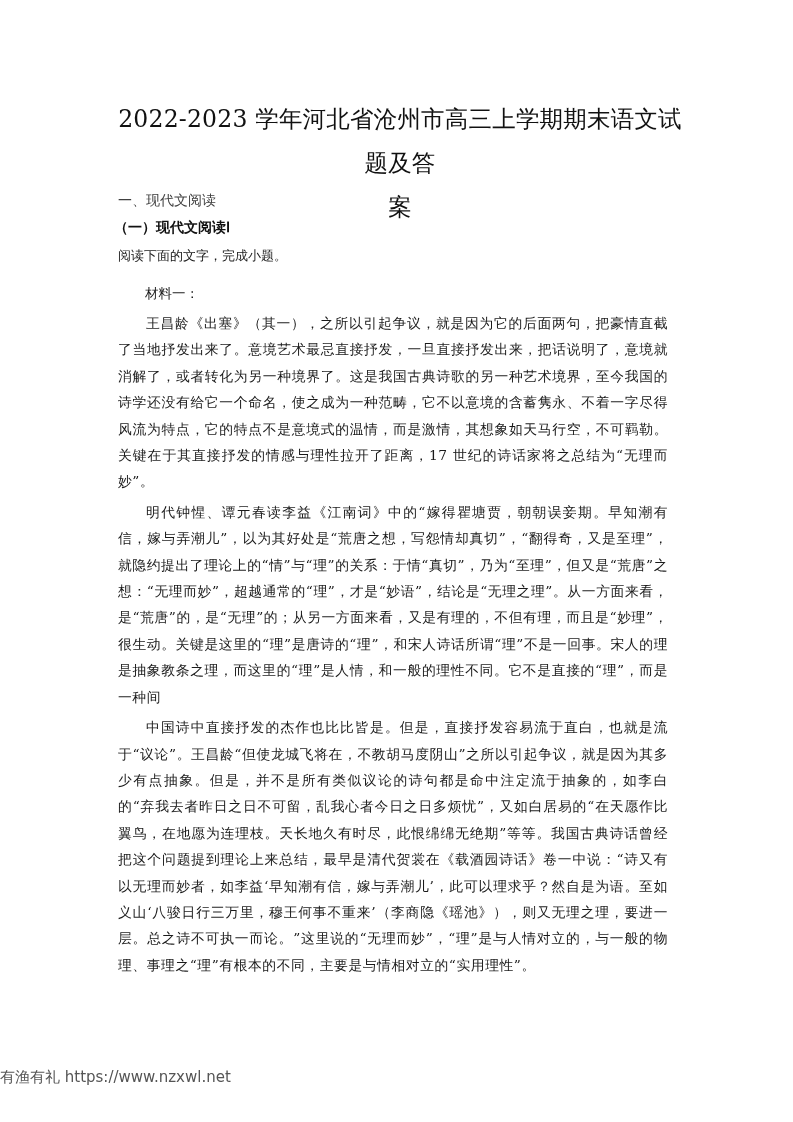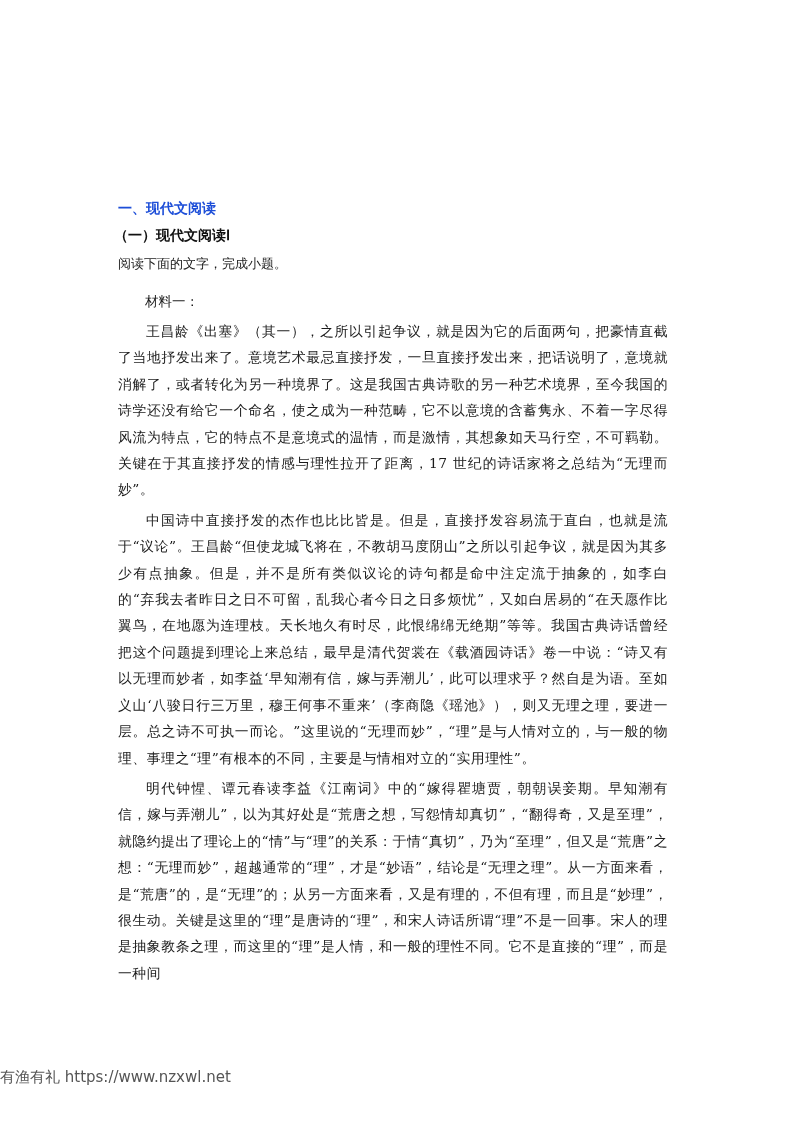--- a/index.html
+++ b/index.html
@@ -34,25 +34,25 @@
     font-family: "DejaVu Serif", "Liberation Serif", serif;
   }
   .content {
     position: absolute;
     left: 118px;
     top: 180px;
     width: 566px;
   }
   .h1 {
     font-size: 14px;
-    font-weight: bold;
+    font-weight: normal;
     line-height: 24px;
-    margin: 16px 0 3px 0;
+    margin: 8px 0 3px 0;
     font-family: "DejaVu Sans", "Liberation Sans", sans-serif;
-    color: #1d4ed8;
+    color: #404040;
   }
   .h2 {
     font-size: 14px;
     font-weight: bold;
     line-height: 24px;
     margin: 0 0 5px -4px;
     font-family: Liberation Sans, sans-serif;
     color: #111;
   }
   .instr {
@@ -83,26 +83,30 @@
     font-size: 15px;
     color: #555;
     font-family: "DejaVu Sans", "Liberation Sans", sans-serif;
   }
 </style>
 </head>
 <body>
 
 <div class="page">
 
+  <div class="title">
+    <div>2022-2023 学年河北省沧州市高三上学期期末语文试题及答</div>
+    <div>案</div>
+  </div>
 
   <div class="content">
     <div class="h1">一、现代文阅读</div>
     <div class="h2">（一）现代文阅读Ⅰ</div>
     <div class="instr">阅读下面的文字，完成小题。</div>
     <div class="label">材料一：</div>
     <p class="para">王昌龄《出塞》（其一），之所以引起争议，就是因为它的后面两句，把豪情直截了当地抒发出来了。意境艺术最忌直接抒发，一旦直接抒发出来，把话说明了，意境就消解了，或者转化为另一种境界了。这是我国古典诗歌的另一种艺术境界，至今我国的诗学还没有给它一个命名，使之成为一种范畴，它不以意境的含蓄隽永、不着一字尽得风流为特点，它的特点不是意境式的温情，而是激情，其想象如天马行空，不可羁勒。关键在于其直接抒发的情感与理性拉开了距离，17 世纪的诗话家将之总结为“无理而妙”。</p>
+    <p class="para">明代钟惺、谭元春读李益《江南词》中的“嫁得瞿塘贾，朝朝误妾期。早知潮有信，嫁与弄潮儿”，以为其好处是“荒唐之想，写怨情却真切”，“翻得奇，又是至理”，就隐约提出了理论上的“情”与“理”的关系：于情“真切”，乃为“至理”，但又是“荒唐”之想：“无理而妙”，超越通常的“理”，才是“妙语”，结论是“无理之理”。从一方面来看，是“荒唐”的，是“无理”的；从另一方面来看，又是有理的，不但有理，而且是“妙理”，很生动。关键是这里的“理”是唐诗的“理”，和宋人诗话所谓“理”不是一回事。宋人的理是抽象教条之理，而这里的“理”是人情，和一般的理性不同。它不是直接的“理”，而是一种间</p>
     <p class="para">中国诗中直接抒发的杰作也比比皆是。但是，直接抒发容易流于直白，也就是流于“议论”。王昌龄“但使龙城飞将在，不教胡马度阴山”之所以引起争议，就是因为其多少有点抽象。但是，并不是所有类似议论的诗句都是命中注定流于抽象的，如李白的“弃我去者昨日之日不可留，乱我心者今日之日多烦忧”，又如白居易的“在天愿作比翼鸟，在地愿为连理枝。天长地久有时尽，此恨绵绵无绝期”等等。我国古典诗话曾经把这个问题提到理论上来总结，最早是清代贺裳在《载酒园诗话》卷一中说：“诗又有以无理而妙者，如李益‘早知潮有信，嫁与弄潮儿’，此可以理求乎？然自是为语。至如义山‘八骏日行三万里，穆王何事不重来’（李商隐《瑶池》），则又无理之理，要进一层。总之诗不可执一而论。”这里说的“无理而妙”，“理”是与人情对立的，与一般的物理、事理之“理”有根本的不同，主要是与情相对立的“实用理性”。</p>
-    <p class="para">明代钟惺、谭元春读李益《江南词》中的“嫁得瞿塘贾，朝朝误妾期。早知潮有信，嫁与弄潮儿”，以为其好处是“荒唐之想，写怨情却真切”，“翻得奇，又是至理”，就隐约提出了理论上的“情”与“理”的关系：于情“真切”，乃为“至理”，但又是“荒唐”之想：“无理而妙”，超越通常的“理”，才是“妙语”，结论是“无理之理”。从一方面来看，是“荒唐”的，是“无理”的；从另一方面来看，又是有理的，不但有理，而且是“妙理”，很生动。关键是这里的“理”是唐诗的“理”，和宋人诗话所谓“理”不是一回事。宋人的理是抽象教条之理，而这里的“理”是人情，和一般的理性不同。它不是直接的“理”，而是一种间</p>
   </div>
 
   <div class="footer">有渔有礼 https://www.nzxwl.net</div>
 
 </div>
 
 </body></html>

